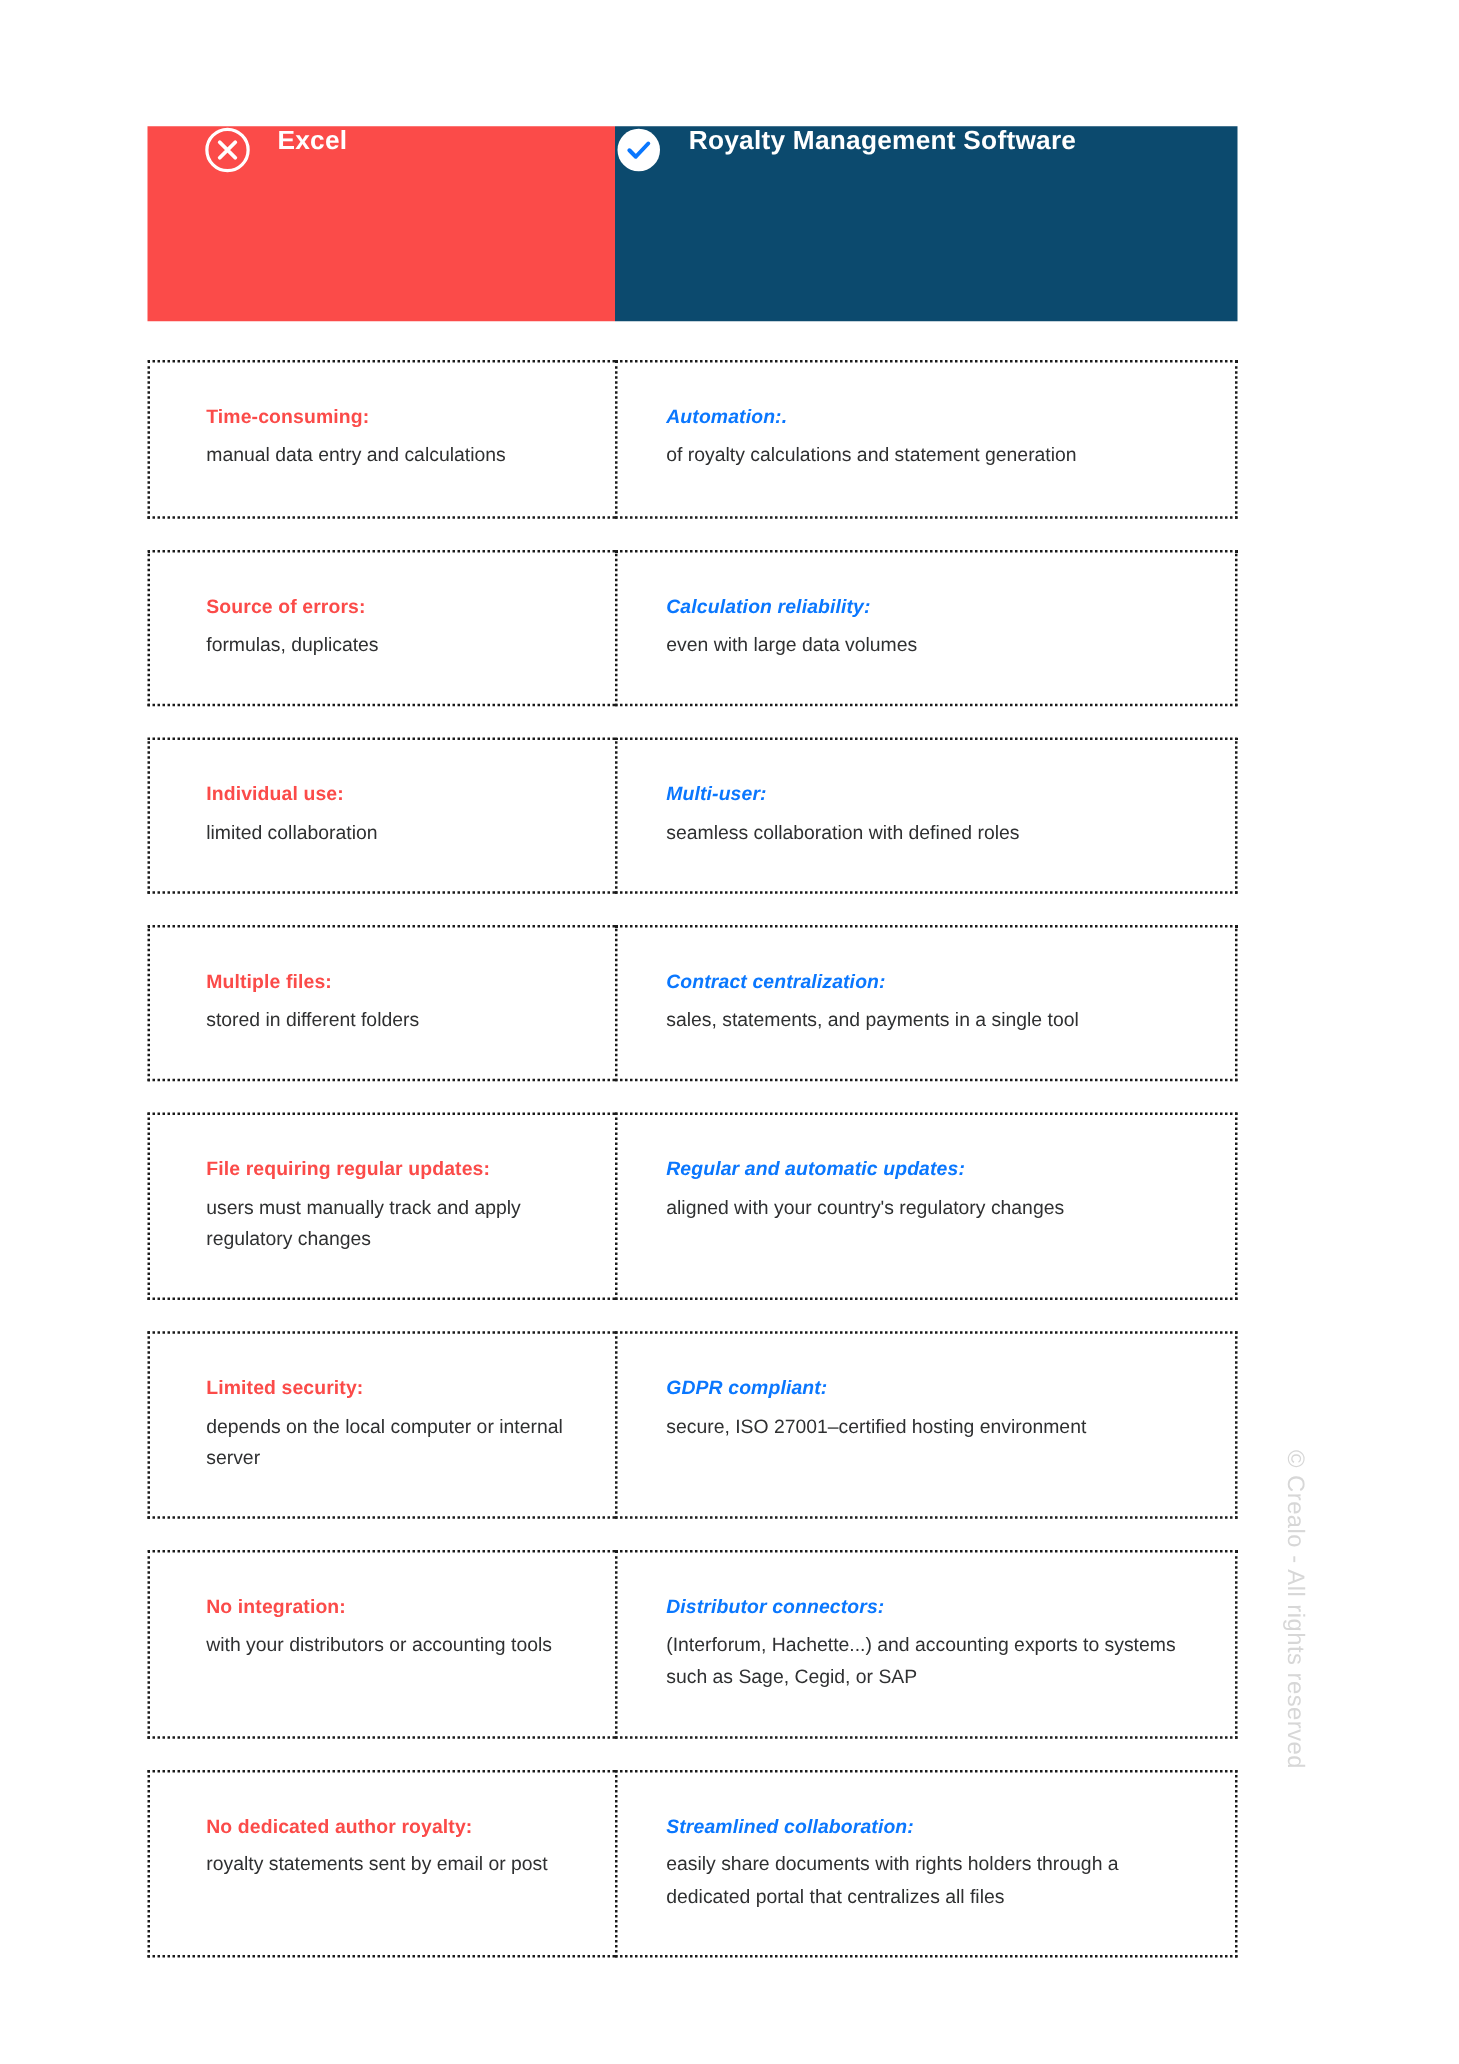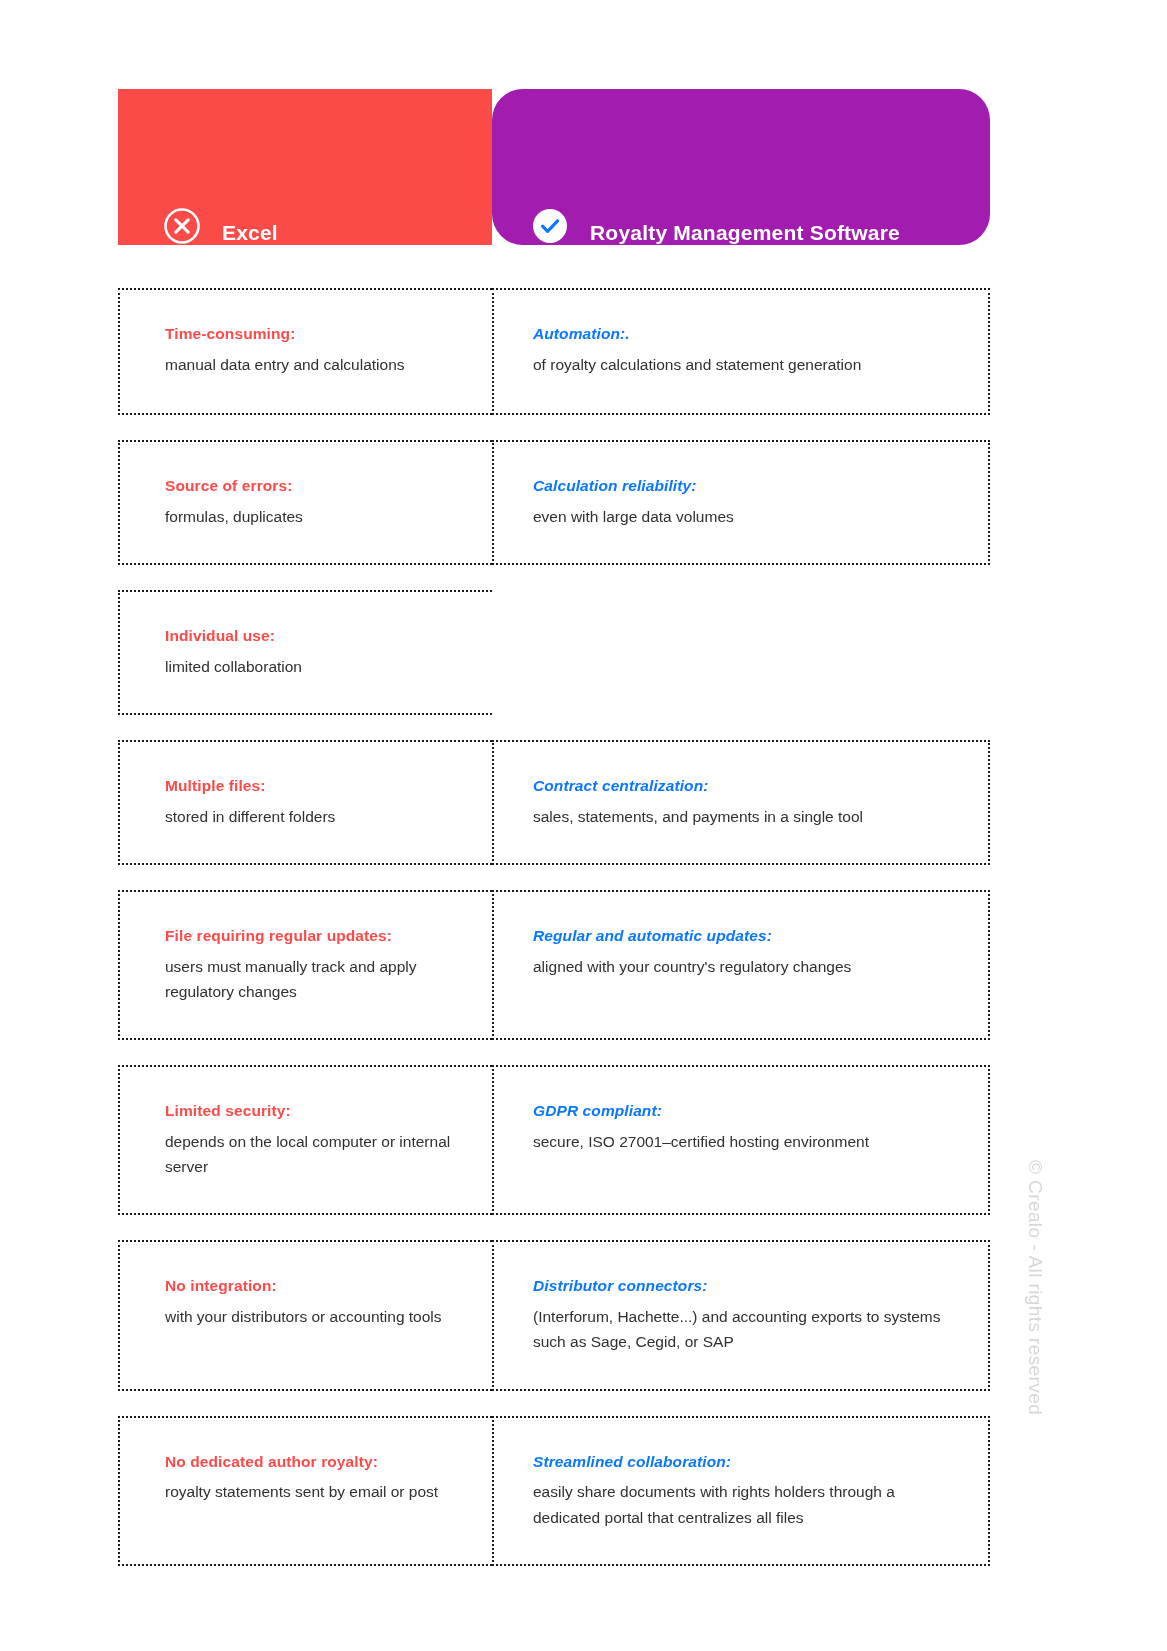--- a/index.html
+++ b/index.html
@@ -24,33 +24,32 @@
   .header {
     position: absolute;
     left: 118px;
     top: 89px;
     width: 872px;
     height: 156px;
     display: flex;
   }
   .header-cell {
     display: flex;
-    align-items: flex-end;
+    align-items: flex-start;
     height: 100%;
+    margin-top: 12px;
   }
   .header-cell.excel {
     width: 374px;
     background: #fb4b49;
     padding-left: 45px;
   }
   .header-cell.rms {
     width: 498px;
-    background: #a21caf;
-    padding-left: 39px;
-    border-radius: 31px;
+    background: #0c4a6e;
   }
   .header-icon {
     width: 38px;
     height: 38px;
     flex: 0 0 38px;
     margin-right: 21px;
     display: block;
   }
   .header-label {
     color: #ffffff;
@@ -167,20 +166,24 @@
         <div class="cell-title">Calculation reliability:</div>
         <div class="cell-body">even with large data volumes</div>
       </div>
     </div>
 
     <div class="row h2">
       <div class="cell left">
         <div class="cell-title">Individual use:</div>
         <div class="cell-body">limited collaboration</div>
       </div>
+      <div class="cell right">
+        <div class="cell-title">Multi-user:</div>
+        <div class="cell-body">seamless collaboration with defined roles</div>
+      </div>
     </div>
 
     <div class="row h2">
       <div class="cell left">
         <div class="cell-title">Multiple files:</div>
         <div class="cell-body">stored in different folders</div>
       </div>
       <div class="cell right">
         <div class="cell-title">Contract centralization:</div>
         <div class="cell-body">sales, statements, and payments in a single tool</div>

